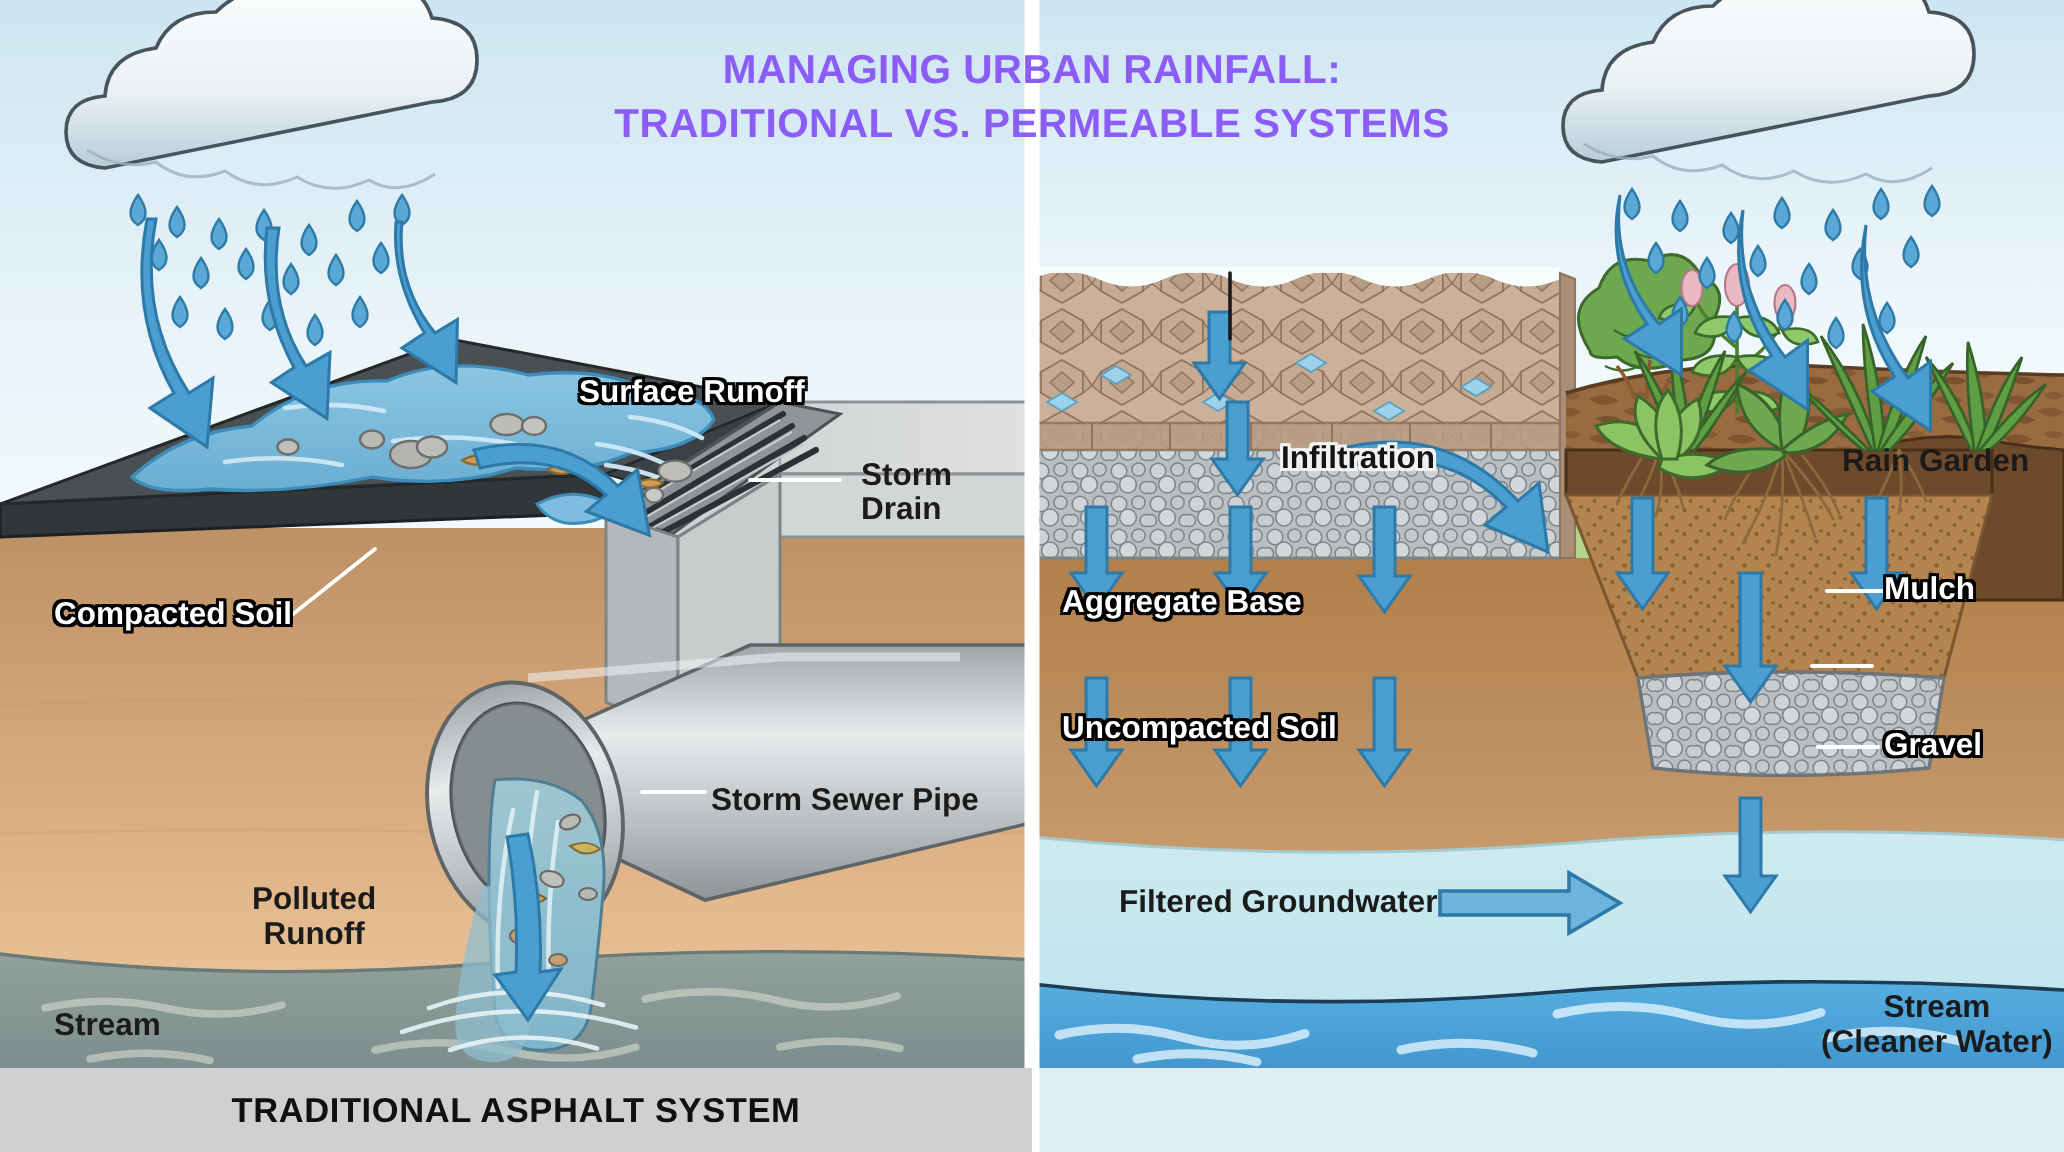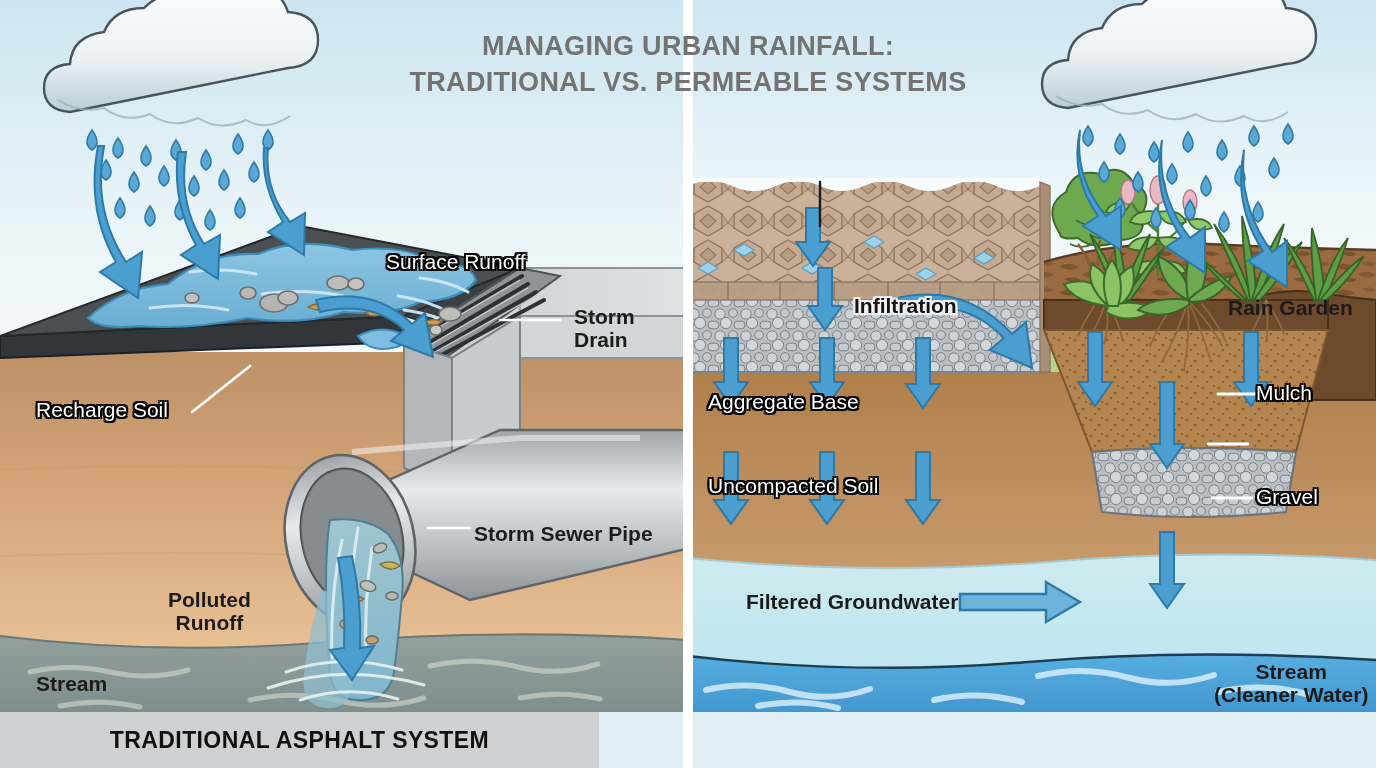--- a/index.html
+++ b/index.html
@@ -2,31 +2,31 @@
 <html><head>
 <meta charset="utf-8">
 <style>
   html,body{margin:0;padding:0;background:#fff;}
   body{font-family:"Liberation Sans",sans-serif;}
   #stage{position:relative;width:1376px;height:768px;overflow:hidden;background:#dfeef5;}
   .abs{position:absolute;}
   svg{display:block;}
   .lbl{position:absolute;font-family:"Liberation Sans",sans-serif;white-space:pre;line-height:1.1;}
   .lbl-dark{color:#1b1b1b;font-weight:700;}
-  .lbl-white{color:#ffffff;font-weight:400;
+  .lbl-white{color:#ffffff;font-weight:700;
     text-shadow:-2px -2px 0 #000,2px -2px 0 #000,-2px 2px 0 #000,2px 2px 0 #000,
                  0 -2px 0 #000,0 2px 0 #000,-2px 0 0 #000,2px 0 0 #000;}
   .lbl-dark-out{color:#151515;font-weight:700;
     text-shadow:-2px -2px 0 #f2f2f2,2px -2px 0 #f2f2f2,-2px 2px 0 #f2f2f2,2px 2px 0 #f2f2f2,
                  0 -2px 0 #f2f2f2,0 2px 0 #f2f2f2,-2px 0 0 #f2f2f2,2px 0 0 #f2f2f2;margin-left:34px;}
   #title{position:absolute;left:0;top:28px;width:1376px;text-align:center;
-    font-weight:800;font-size:27px;letter-spacing:.3px;color:#737373;line-height:1.35;}
+    font-weight:800;font-size:27px;letter-spacing:.3px;color:#8b5cf6;line-height:1.35;}
   .banner{position:absolute;bottom:0;height:56px;display:flex;align-items:center;justify-content:center;
     font-weight:800;font-size:23px;letter-spacing:.4px;color:#101010;}
-  #banner-left{left:0;width:599px;background:#cfd0d1;}
+  #banner-left{left:0;width:688px;background:#cfd0d1;}
   #banner-right{left:688px;width:688px;background:#c3d897;}
   #divider{left:683px;top:0;width:10px;height:768px;background:#ffffff;}
 </style>
 </head>
 <body>
 
 <div id="stage">
 
   <svg class="abs" style="left:0;top:0;" width="688" height="712" viewBox="0 0 688 712">
     <defs>
@@ -504,21 +504,21 @@
   <div id="title">
     <div>MANAGING URBAN RAINFALL:</div>
     <div>TRADITIONAL VS. PERMEABLE SYSTEMS</div>
   </div>
 
   <div class="lbl lbl-white" style="left:386px;top:250px;font-size:21px;">Surface Runoff</div>
 
   <div class="lbl lbl-dark" style="left:574px;top:305px;font-size:21px;text-align:left;">Storm
 Drain</div>
 
-  <div class="lbl lbl-white" style="left:36px;top:398px;font-size:21px;">Recharge Soil</div>
+  <div class="lbl lbl-white" style="left:36px;top:398px;font-size:21px;">Compacted Soil</div>
 
   <div class="lbl lbl-dark" style="left:474px;top:522px;font-size:21px;">Storm Sewer Pipe</div>
 
   <div class="lbl lbl-dark" style="left:168px;top:588px;font-size:21px;text-align:center;">Polluted
 Runoff</div>
 
   <div class="lbl lbl-dark" style="left:36px;top:672px;font-size:21px;">Stream</div>
 
 
   <div class="lbl lbl-dark-out" style="left:820px;top:294px;font-size:21px;">Infiltration</div>

